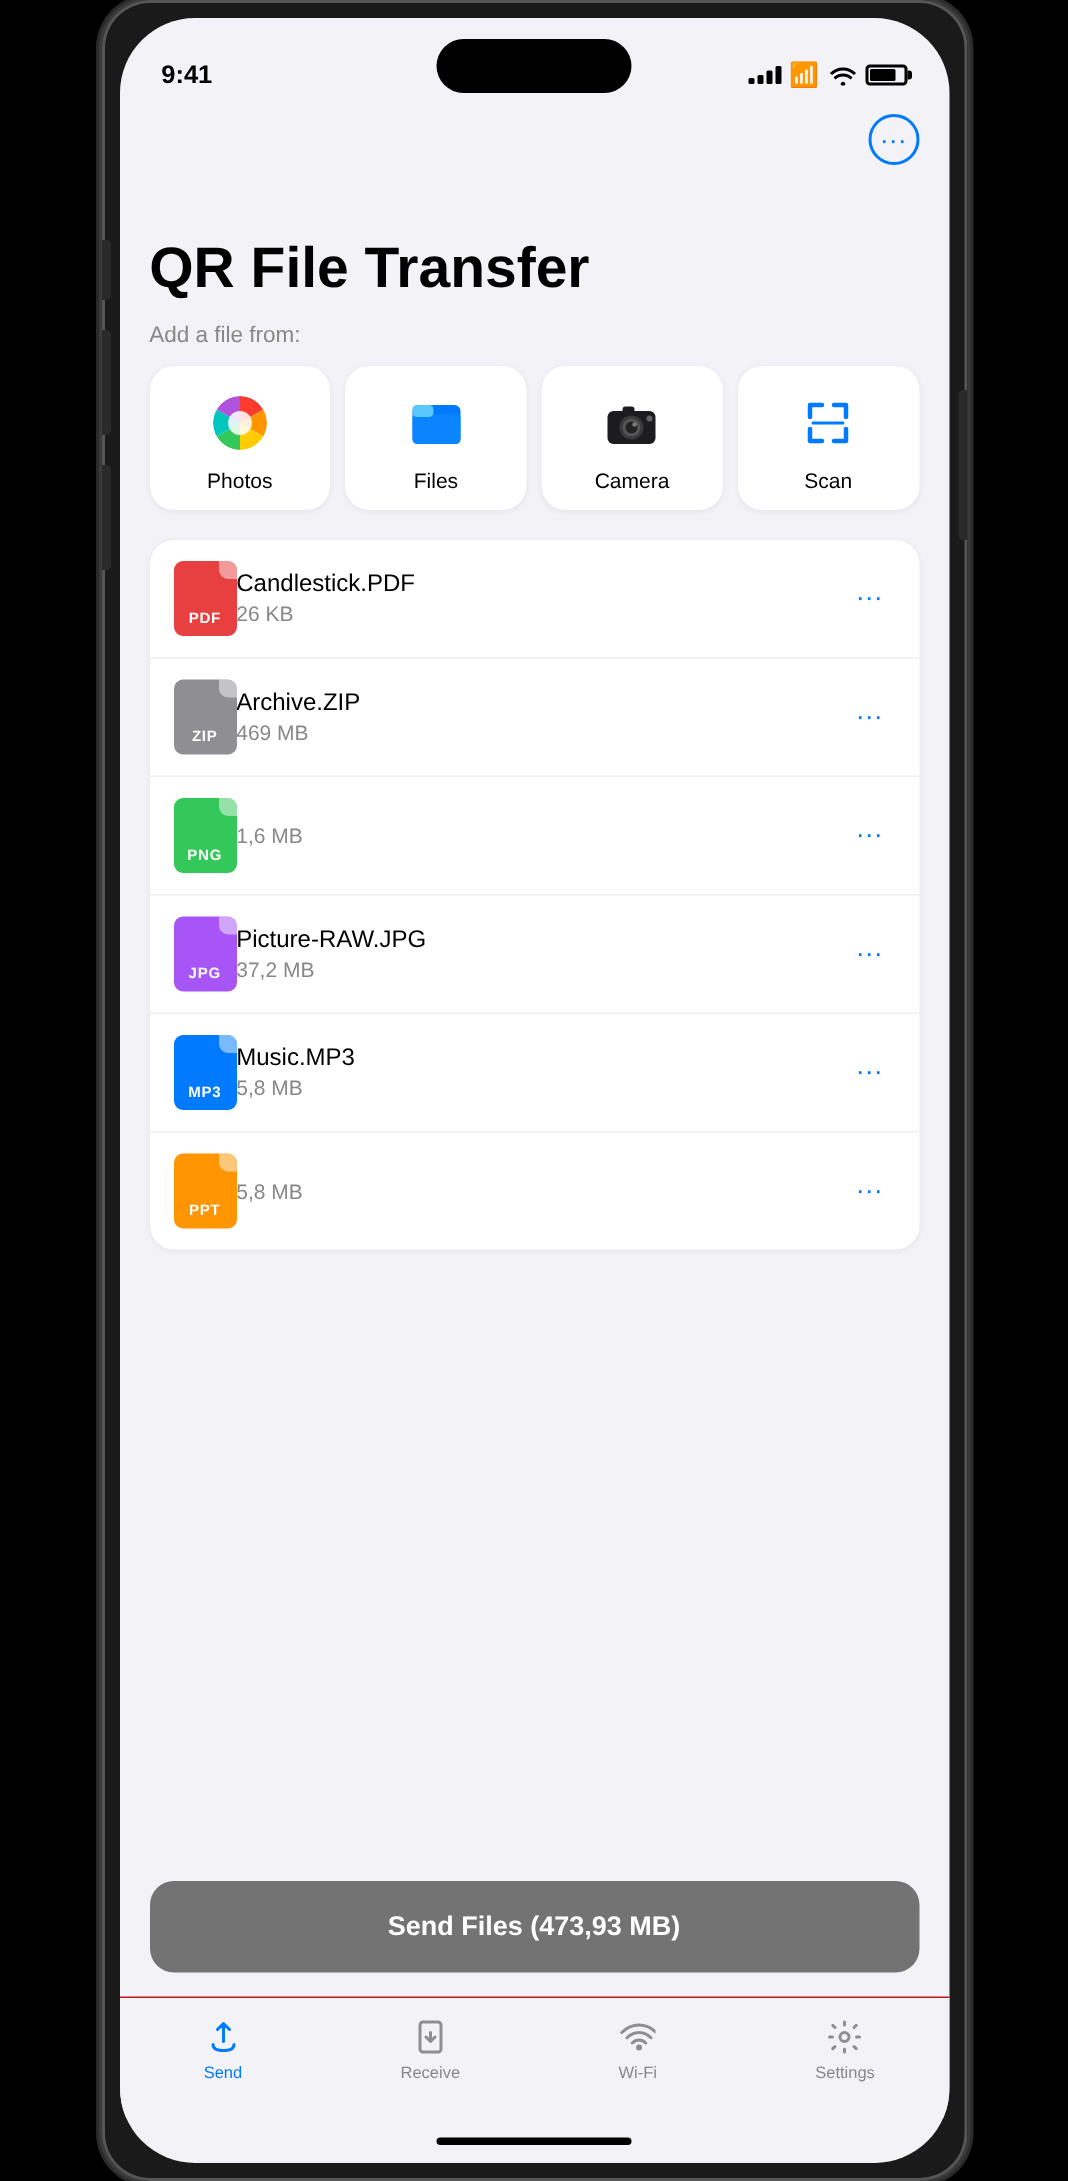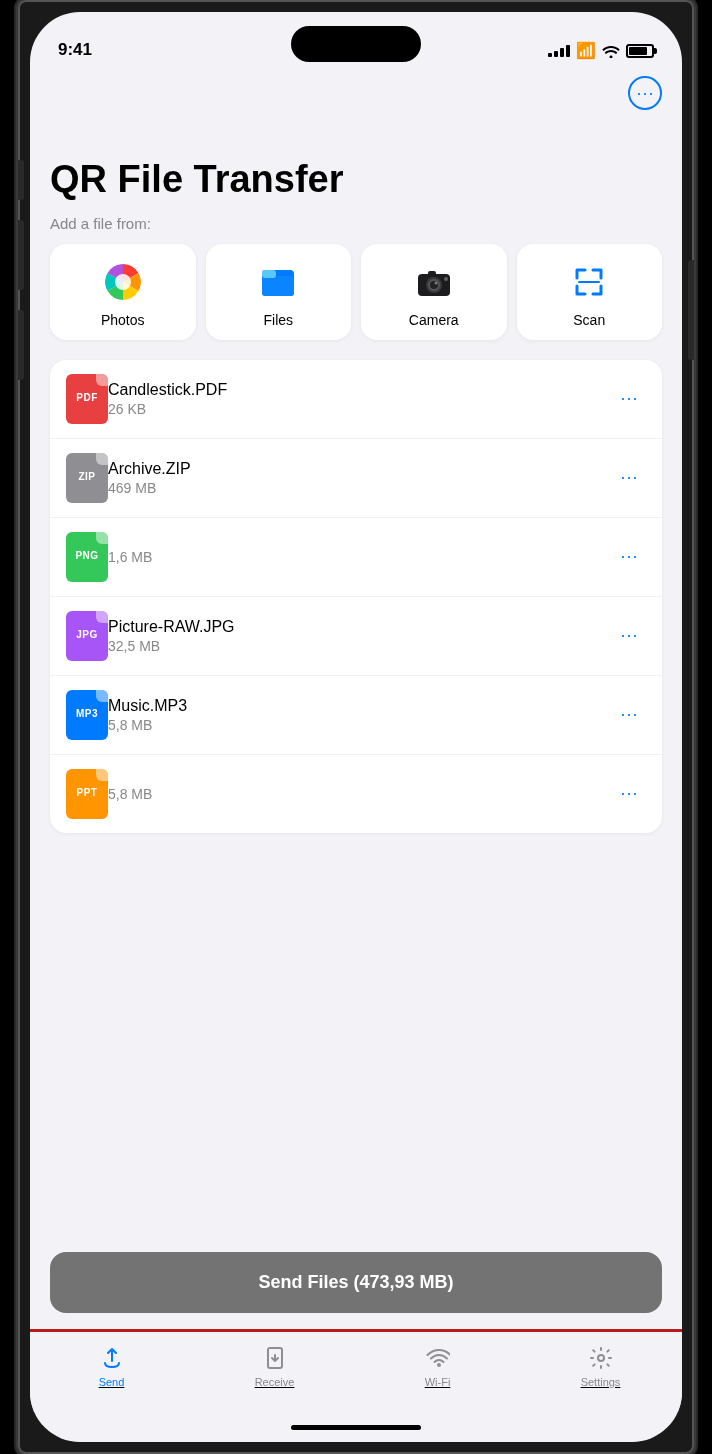--- a/index.html
+++ b/index.html
@@ -7,24 +7,24 @@
     body {
       background: #000;
       display: flex;
       justify-content: center;
       align-items: center;
       min-height: 100vh;
       font-family: -apple-system, BlinkMacSystemFont, 'Helvetica Neue', sans-serif;
     }
 
     .phone-frame {
-      width: 676px;
+      width: 577px;
       height: 1454px;
       background: #1a1a1a;
-      border-radius: 8px;
+      border-radius: 32px;
       position: relative;
       overflow: hidden;
       box-shadow: 0 0 0 2px #3a3a3a, 0 0 0 4px #2a2a2a, inset 0 0 0 2px #555;
     }
 
     .phone-screen {
       position: absolute;
       top: 12px;
       left: 12px;
       right: 12px;
@@ -221,21 +221,21 @@
       border-bottom: none;
     }
 
     .file-icon-body {
       width: 42px;
       height: 50px;
       border-radius: 6px;
       display: flex;
       align-items: flex-end;
       justify-content: center;
-      padding-bottom: 21px;
+      padding-bottom: 6px;
       position: relative;
     }
 
     .file-icon-body::before {
       content: '';
       position: absolute;
       top: 0;
       right: 0;
       width: 12px;
       height: 12px;
@@ -283,25 +283,24 @@
       font-size: 18px;
       font-weight: 600;
       width: 100%;
       cursor: pointer;
       margin-bottom: 16px;
     }
 
     
     .tab-bar {
       background: rgba(242,242,247,0.95);
-      border-top: 3px solid #b91c1c;
+      border-top: 1px solid #b91c1c;
       display: flex;
       padding: 8px 0 20px;
       flex-shrink: 0;
-      text-decoration: underline;
     }
 
     .tab-item {
       flex: 1;
       display: flex;
       flex-direction: column;
       align-items: center;
       gap: 4px;
       cursor: pointer;
       padding: 4px 0;
@@ -546,21 +545,21 @@
           <span class="file-more">···</span>
         </div>
 
         <div class="file-item">
           <div class="file-icon-body" style="background:#a855f7;">
             <div style="position:absolute;top:0;right:0;width:12px;height:12px;background:rgba(255,255,255,0.25);border-radius:0 6px 0 6px;"></div>
             <span class="file-icon-text">JPG</span>
           </div>
           <div class="file-info">
             <div class="file-name">Picture-RAW.JPG</div>
-            <div class="file-size">32,5 MB</div>
+            <div class="file-size">37,2 MB</div>
           </div>
           <span class="file-more">···</span>
         </div>
 
         <div class="file-item">
           <div class="file-icon-body" style="background:#007aff;">
             <div style="position:absolute;top:0;right:0;width:12px;height:12px;background:rgba(255,255,255,0.25);border-radius:0 6px 0 6px;"></div>
             <span class="file-icon-text">MP3</span>
           </div>
           <div class="file-info">

